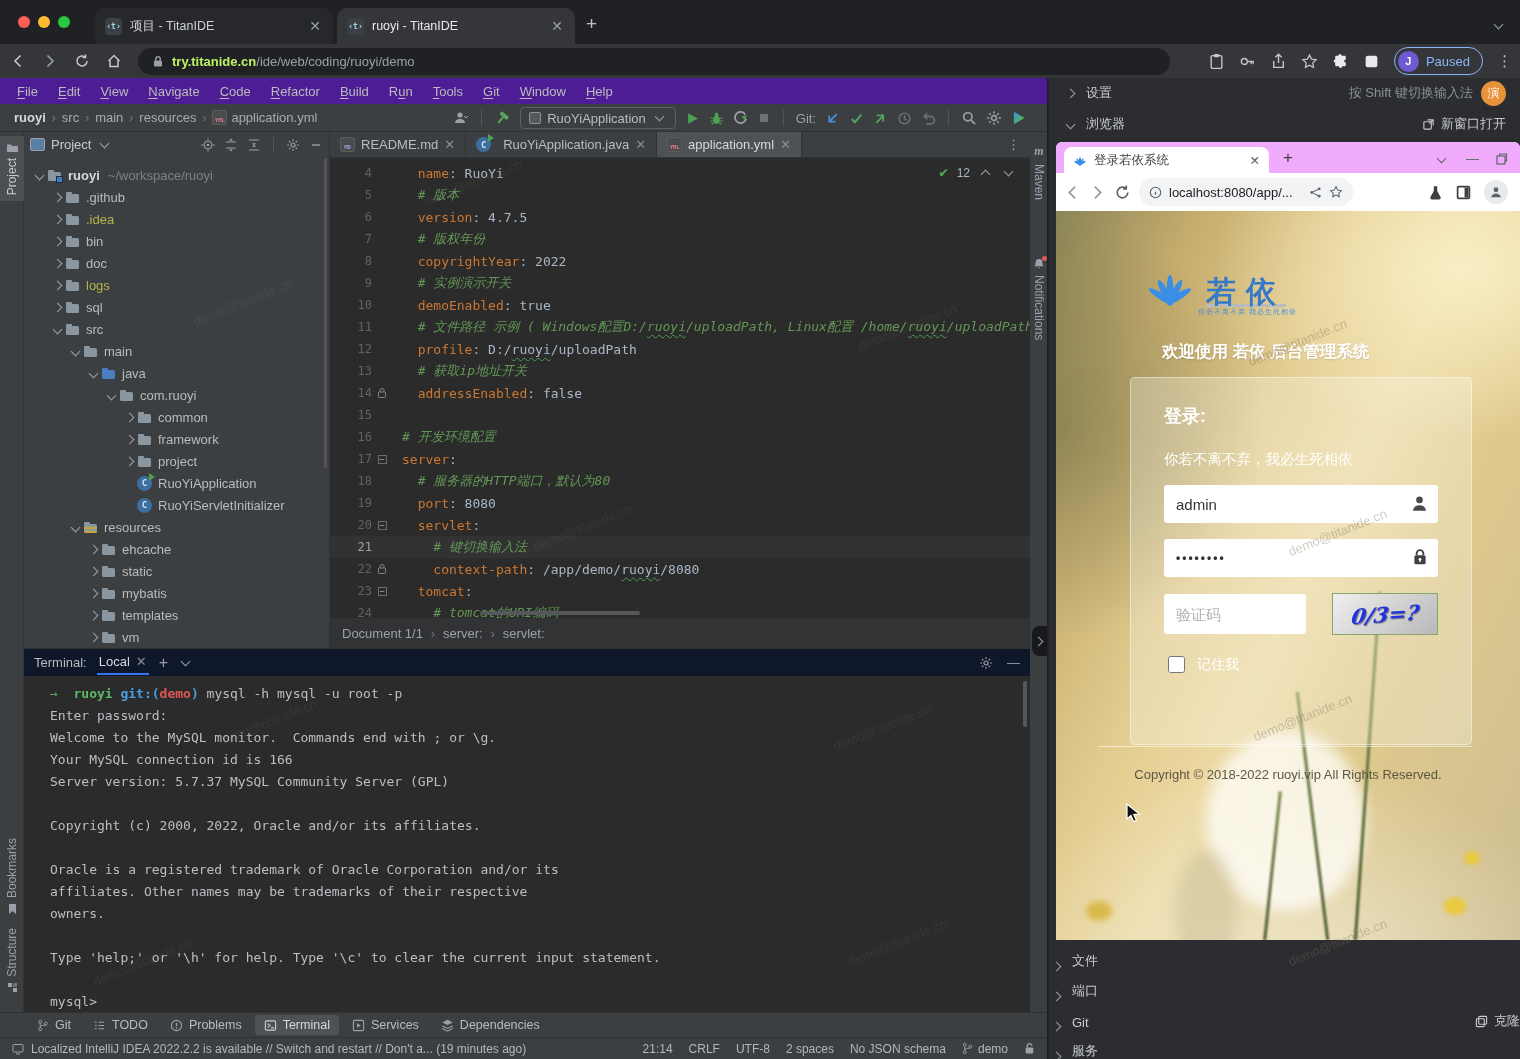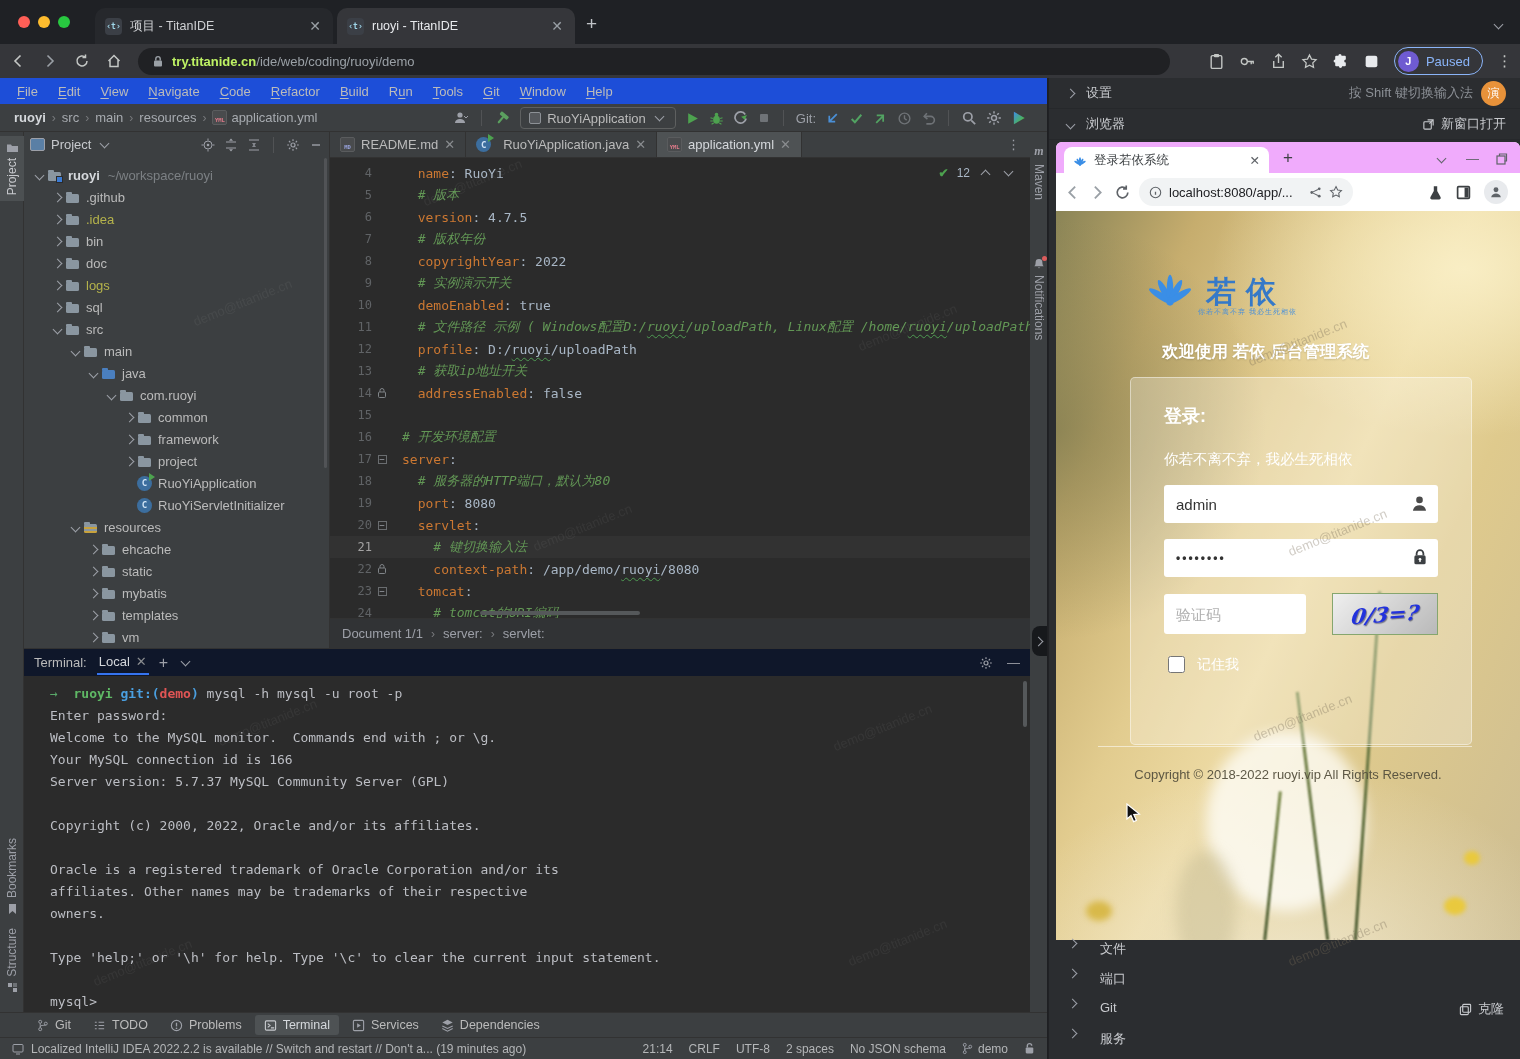--- a/index.html
+++ b/index.html
@@ -32,21 +32,21 @@
   .u-path{color:#9aa0a6;}
   .tb-right{position:absolute;right:8px;top:44px;height:34px;display:flex;align-items:center;gap:14px;}
   .profile{height:28px;border:1.5px solid #8ab4f8;border-radius:15px;display:flex;align-items:center;padding:2px 12px 2px 3px;gap:7px;}
   .avatar{width:21px;height:21px;border-radius:50%;background:#6f5bd1;color:#fff;display:flex;align-items:center;justify-content:center;
           font-size:11px;font-weight:700;}
   .pstat{color:#8ab4f8;font-size:13px;}
   .kebab{color:#c4c7c5;font-size:15px;letter-spacing:0;}
 
   
   .ide{left:0;top:78px;width:1048px;height:981px;background:#3c3f41;border-right:1px solid #1e1f22;}
-  .menubar{left:0;top:0;width:100%;height:26px;display:flex;align-items:center;padding-left:8px;gap:2px;background:#1d4ed8;}
+  .menubar{left:0;top:0;width:100%;height:26px;display:flex;align-items:center;padding-left:8px;gap:2px;background:#4c1d95;}
   .mitem{padding:3px 9px;color:#bbbbbb;}
   .mn{text-decoration:underline;text-underline-offset:2px;}
   .ide-tb{left:0;top:26px;width:100%;height:28px;display:flex;align-items:center;background:#3c3f41;border-bottom:1px solid #323232;}
   .crumbs{display:flex;align-items:center;padding-left:14px;gap:6px;white-space:nowrap;}
   .cr-it{color:#a7abb0;}
   .cr-root{color:#d5d8dc;font-weight:700;}
   .cr-sep{color:#77797c;font-size:12px;}
   .ymlic{width:15px;height:15px;border-radius:2px;background:#494b4d;color:#e07a8a;font:700 5.5px "DejaVu Sans Mono",monospace;
          display:flex;align-items:flex-end;justify-content:center;padding-bottom:1px;margin-right:4px;border:1px solid #5a5c5e;}
   .rt-cluster{position:absolute;right:20px;top:0;height:28px;display:flex;align-items:center;gap:9px;}
@@ -151,21 +151,21 @@
   .s-msg{display:flex;align-items:center;gap:7px;white-space:nowrap;}
   .s-right{margin-left:auto;display:flex;align-items:center;gap:16px;white-space:nowrap;}
 
   
   .rpanel{left:1049px;top:78px;width:471px;height:981px;background:#2b2d30;}
   .prow{height:31px;display:flex;align-items:center;padding:0 14px;gap:8px;color:#c8cace;border-bottom:1px solid #26282b;}
   .phint{margin-left:auto;color:#8c9096;}
   .pbadge{width:25px;height:25px;border-radius:50%;background:#e8923a;color:#fff;display:flex;align-items:center;justify-content:center;
           font-size:12px;flex:none;}
   .pbtn{margin-left:auto;display:flex;align-items:center;gap:6px;color:#c8cace;}
-  .psec{height:30px;display:flex;align-items:flex-start;padding:0 16px;gap:20px;color:#c8cace;}
+  .psec{height:30px;display:flex;align-items:flex-end;padding:0 0;gap:8px;color:#c8cace;}
 
   
   .ebrowser{position:absolute;left:7px;top:64px;width:464px;height:798px;background:#fff;border-radius:6px 6px 0 0;overflow:hidden;}
   .b-strip{height:31px;background:#f0abfc;display:flex;align-items:flex-end;}
   .b-tab{height:26px;width:205px;margin-left:8px;background:#fff;border-radius:8px 8px 0 0;display:flex;align-items:center;
          padding:0 9px;gap:7px;color:#3c4043;font-size:12.5px;}
   .b-x{color:#5f6368;margin-left:auto;}
   .b-plus{color:#3c4043;font-size:17px;margin:0 0 5px 14px;}
   .b-ctl{margin-left:auto;display:flex;align-items:center;gap:17px;padding:0 12px 7px 0;color:#5f6368;}
   .b-toolbar{height:38px;background:#fff;display:flex;align-items:center;padding:0 8px;gap:8px;}
@@ -176,21 +176,21 @@
 
   
   .page{position:absolute;left:0;top:69px;width:464px;height:729px;overflow:hidden;
     background:
       radial-gradient(360px 240px at 88% 8%, rgba(250,240,200,.9), rgba(250,240,200,0) 70%),
       radial-gradient(300px 300px at 0% 30%, rgba(110,110,70,.55), rgba(110,110,70,0) 70%),
       radial-gradient(420px 300px at 50% 105%, rgba(244,238,218,.8), rgba(244,238,218,0) 70%),
       linear-gradient(115deg,#8a8456 0%,#c6ad6e 18%,#e2cc8f 38%,#ecd9a2 52%,#dfca8d 68%,#cdbd92 100%);}
   .blob{position:absolute;border-radius:50%;filter:blur(7px);}
   .stem{position:absolute;width:3px;background:linear-gradient(#7a8a4a,#4a5a30);filter:blur(1px);}
-  .logo{position:absolute;left:88px;top:52px;display:flex;align-items:flex-end;gap:10px;}
+  .logo{position:absolute;left:88px;top:52px;display:flex;align-items:flex-end;gap:10px;text-decoration:underline;}
   .l-txt{color:#3579c8;font-size:30px;font-weight:700;letter-spacing:10px;line-height:1;}
   .l-slog{position:absolute;left:142px;top:96px;color:#4a90d9;font-size:7px;letter-spacing:1px;}
   .welcome{position:absolute;left:106px;top:130px;color:#fff;font-size:16.5px;font-weight:700;text-shadow:0 1px 2px rgba(0,0,0,.15);}
   .lcard{position:absolute;left:74px;top:166px;width:342px;height:368px;background:rgba(255,255,255,.26);
          border:1px solid rgba(255,255,255,.45);border-radius:5px;padding:26px 33px 0 33px;}
   .lc-title{color:#fff;font-size:18px;font-weight:700;}
   .lc-slog{color:#fff;font-size:14.5px;margin-top:22px;}
   .inp{position:relative;margin-top:16px;height:38px;background:#fff;border-radius:3px;display:flex;align-items:center;}
   .inp input{border:0;outline:0;background:transparent;width:100%;height:100%;padding:0 36px 0 12px;font-size:15px;color:#333;
              font-family:"Liberation Sans",sans-serif;}

